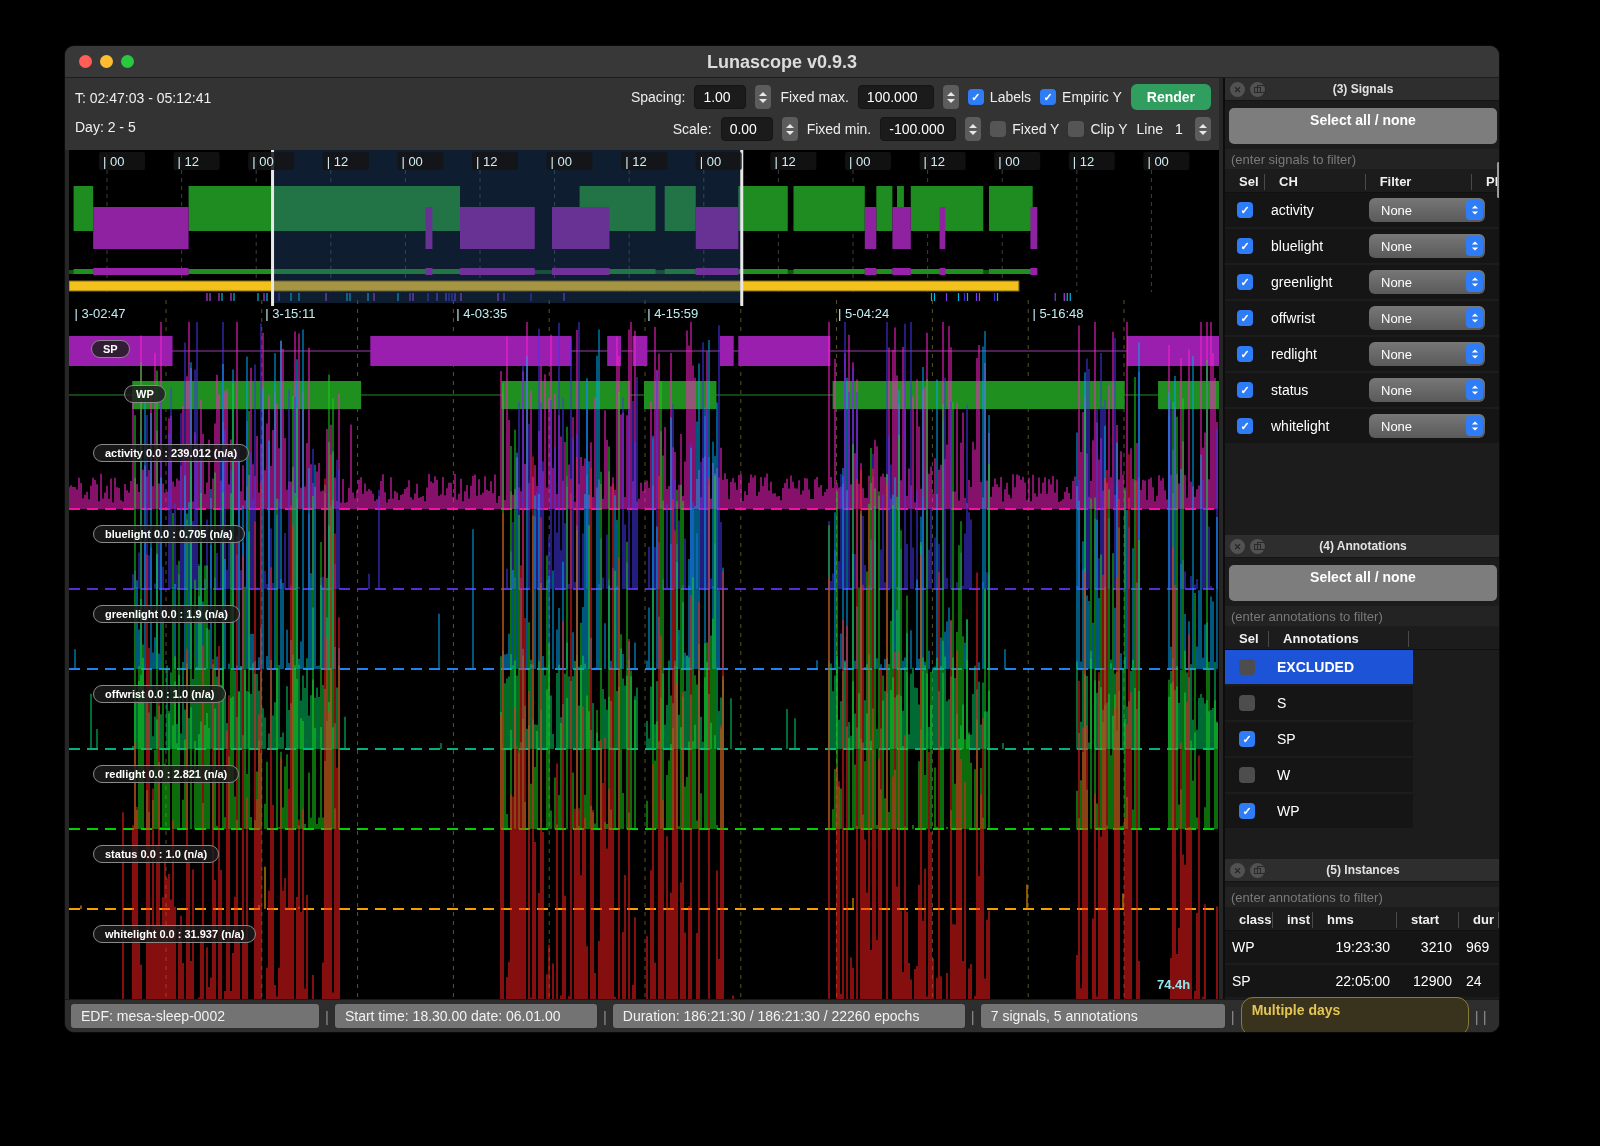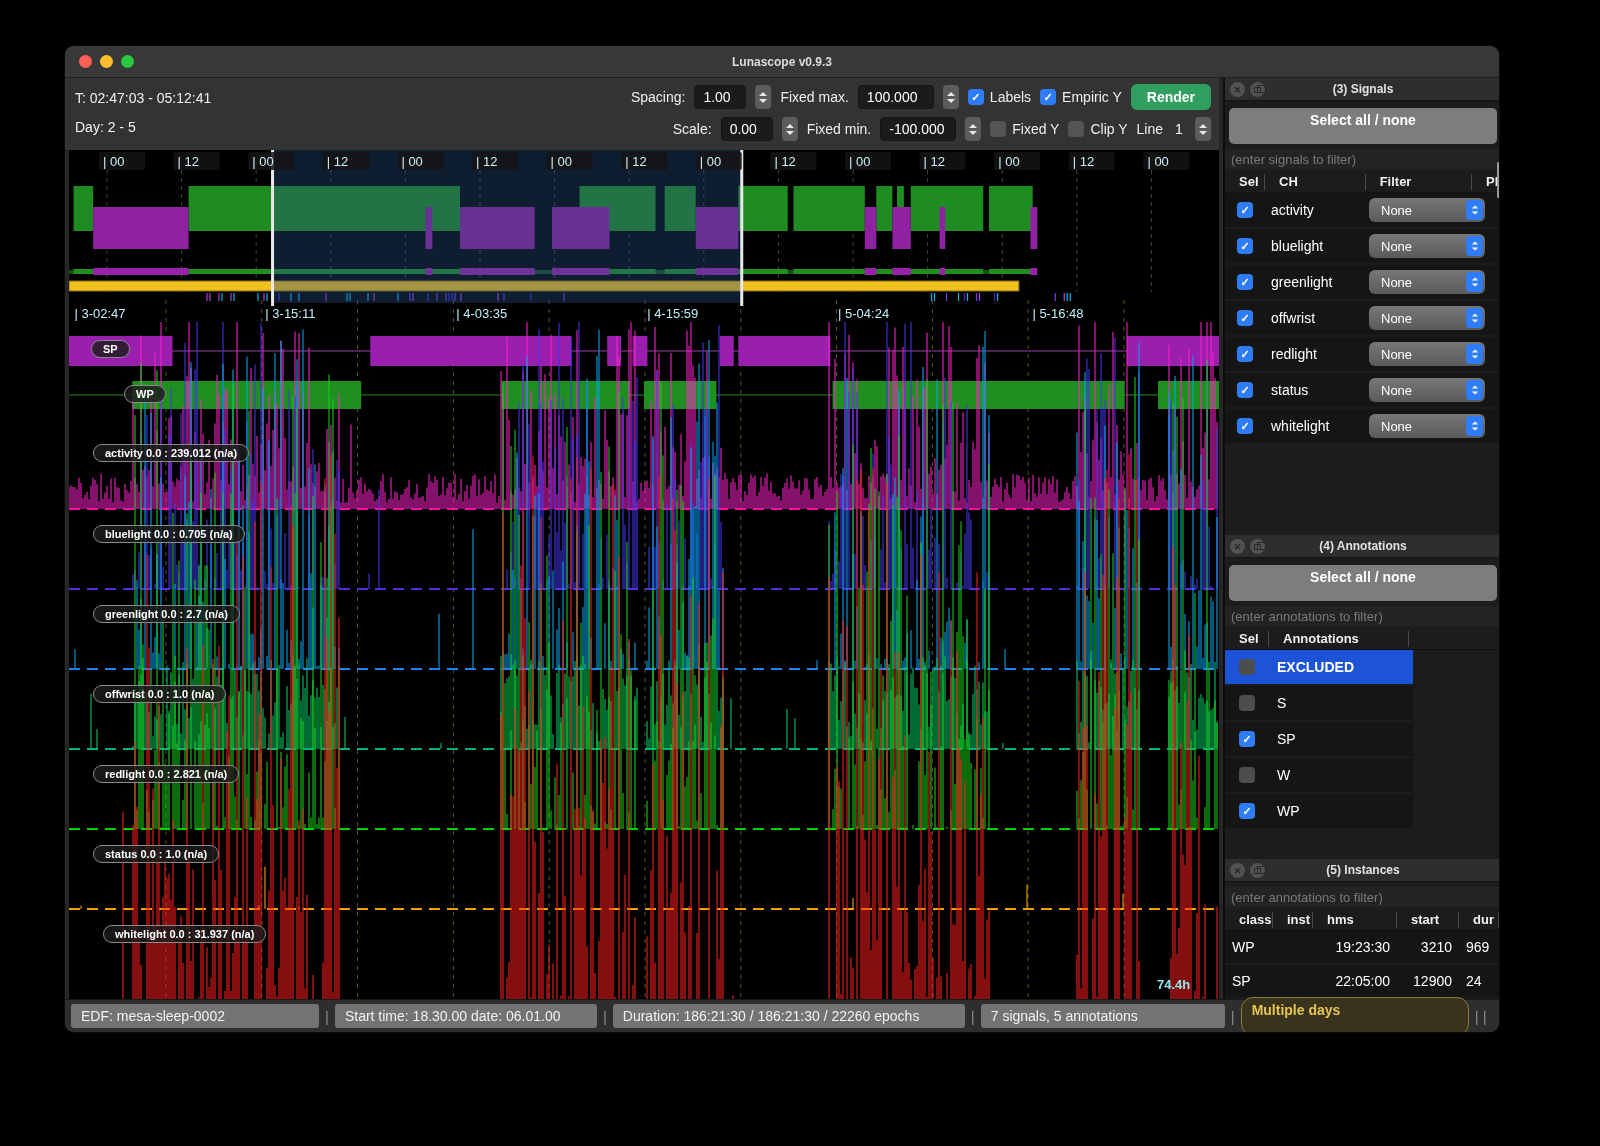--- a/index.html
+++ b/index.html
@@ -2,21 +2,21 @@
 <html><head>
 <meta charset="utf-8">
 <style>
   * { margin:0; padding:0; box-sizing:border-box; }
   html,body { width:1600px; height:1146px; background:#000; font-family:"Liberation Sans",sans-serif; overflow:hidden; }
   .window { position:absolute; left:64px; top:45px; width:1436px; height:988px; background:#262626; border-radius:10px; overflow:hidden; box-shadow:0 18px 60px rgba(0,0,0,.8); border:1px solid #0a0a0a; }
   
   .titlebar { position:absolute; left:0; top:0; right:0; height:32px; background:#383838; border-bottom:1px solid #1d1d1d; }
   .lights { position:absolute; left:14px; top:9px; display:flex; gap:8px; }
   .light { width:13px; height:13px; border-radius:50%; }
-  .title { position:absolute; left:0; right:0; top:0; height:24px; line-height:32px; text-align:center; color:#dcdcdc; font-size:12px; font-weight:bold; }
+  .title { position:absolute; left:0; right:0; top:0; height:24px; line-height:32px; text-align:center; color:#dcdcdc; font-size:18px; font-weight:bold; }
   
   .toolbar { position:absolute; left:0; top:32px; width:1154px; height:72px; background:#333333; }
   .tb-left { position:absolute; left:10px; top:6px; color:#f0f0f0; font-size:14px; line-height:29px; }
   .tb-row { position:absolute; right:8px; height:26px; display:flex; align-items:center; gap:9px; color:#eee; font-size:14px; }
   .tb-row1 { top:6px; } .tb-row2 { top:38px; }
   .num-box { background:#1b1b1b; border:1px solid #151515; border-radius:4px; color:#fff; padding:2px 8px; font-size:14px; min-width:52px; text-align:left; height:24px; line-height:18px; }
   .wide { min-width:76px; }
   .stepper { width:16px; height:24px; background:#5c5c5c; border-radius:4px; display:flex; flex-direction:column; align-items:center; justify-content:center; gap:3px; }
   .c-up { width:0;height:0;border-left:4px solid transparent;border-right:4px solid transparent;border-bottom:4px solid #e8e8e8; }
   .c-dn { width:0;height:0;border-left:4px solid transparent;border-right:4px solid transparent;border-top:4px solid #e8e8e8; }
@@ -311,25 +311,25 @@
         <path d="M12 759L12 755.6M190 759L190 754.9M196 759L196 716.7M230 759L230 757.1M784 759L784 748.0M958 759L958 734.4M1054 759L1054 743.6" stroke="#ffaa00" stroke-width="1.1" fill="none" opacity="0.95"></path>
         <line x1="0" y1="759" x2="1150" y2="759" stroke="#ffaa00" stroke-width="2" stroke-dasharray="11 7" opacity="0.95"></line>
         <path d="M54 856L54 662.2M64 856L64 675.3M66 856L66 592.6M68 856L68 656.7M70 856L70 781.5M72 856L72 814.7M78 856L78 404.5M80 856L80 497.9M82 856L82 790.6M84 856L84 638.6M86 856L86 775.6M88 856L88 695.3M90 856L90 548.3M92 856L92 776.9M94 856L94 747.3M96 856L96 708.5M98 856L98 728.2M100 856L100 723.9M102 856L102 749.4M104 856L104 670.3M106 856L106 756.8M108 856L108 851.0M110 856L110 779.2M112 856L112 765.8M114 856L114 813.0M118 856L118 498.8M120 856L120 708.7M122 856L122 811.0M124 856L124 719.6M130 856L130 847.6M132 856L132 778.3M134 856L134 495.5M136 856L136 853.6M138 856L138 797.3M140 856L140 837.0M142 856L142 827.5M144 856L144 509.0M146 856L146 730.1M150 856L150 496.1M152 856L152 720.1M156 856L156 841.1M158 856L158 580.7M160 856L160 545.3M162 856L162 840.9M164 856L164 802.9M166 856L166 746.8M168 856L168 385.5M170 856L170 788.8M172 856L172 850.5M174 856L174 405.4M176 856L176 787.6M178 856L178 647.7M184 856L184 854.2M186 856L186 371.4M188 856L188 649.0M190 856L190 564.5M192 856L192 332.5M198 856L198 817.7M200 856L200 740.8M202 856L202 417.2M204 856L204 654.9M206 856L206 834.9M208 856L208 846.6M210 856L210 817.8M212 856L212 607.7M214 856L214 740.7M216 856L216 727.9M218 856L218 757.5M220 856L220 638.8M222 856L222 355.4M224 856L224 375.8M226 856L226 851.9M228 856L228 747.0M230 856L230 669.5M232 856L232 762.1M234 856L234 658.7M236 856L236 838.5M238 856L238 744.9M242 856L242 853.9M244 856L244 824.9M250 856L250 849.1M254 856L254 812.5M256 856L256 328.5M258 856L258 487.6M260 856L260 561.3M262 856L262 304.5M264 856L264 842.6M266 856L266 383.5M268 856L268 617.8M270 856L270 467.2M432 856L432 566.3M434 856L434 362.8M438 856L438 827.3M440 856L440 812.0M442 856L442 644.3M444 856L444 646.6M446 856L446 558.1M448 856L448 596.6M450 856L450 602.7M452 856L452 415.2M454 856L454 358.1M456 856L456 468.1M460 856L460 541.0M462 856L462 847.5M464 856L464 306.5M466 856L466 692.0M470 856L470 742.9M472 856L472 367.2M474 856L474 682.1M478 856L478 824.3M480 856L480 794.8M484 856L484 813.4M488 856L488 613.6M490 856L490 850.8M492 856L492 845.4M494 856L494 470.7M496 856L496 745.8M498 856L498 849.9M500 856L500 846.3M502 856L502 328.7M506 856L506 658.8M508 856L508 307.2M510 856L510 658.2M512 856L512 725.2M514 856L514 556.4M516 856L516 668.1M518 856L518 796.3M520 856L520 849.6M522 856L522 318.0M524 856L524 660.1M526 856L526 822.9M530 856L530 791.0M532 856L532 589.4M534 856L534 632.9M536 856L536 587.5M538 856L538 698.5M540 856L540 638.7M542 856L542 516.9M544 856L544 334.1M546 856L546 846.8M550 856L550 407.0M554 856L554 781.9M556 856L556 724.9M560 856L560 489.1M564 856L564 834.8M566 856L566 767.3M578 856L578 786.3M582 856L582 720.3M584 856L584 614.2M586 856L586 812.7M590 856L590 326.0M592 856L592 485.4M594 856L594 649.8M598 856L598 686.3M600 856L600 758.8M602 856L602 742.7M604 856L604 348.9M606 856L606 380.2M608 856L608 533.0M612 856L612 732.6M614 856L614 542.0M616 856L616 782.6M620 856L620 755.9M622 856L622 445.0M626 856L626 849.4M628 856L628 783.0M630 856L630 451.8M634 856L634 849.3M636 856L636 854.0M640 856L640 328.3M642 856L642 852.3M644 856L644 853.9M648 856L648 720.4M650 856L650 808.8M652 856L652 575.3M654 856L654 421.3M664 856L664 845.4M760 856L760 427.8M768 856L768 616.6M770 856L770 631.3M772 856L772 844.0M774 856L774 470.0M778 856L778 475.9M780 856L780 851.6M782 856L782 807.6M784 856L784 818.1M788 856L788 328.9M790 856L790 854.5M792 856L792 320.1M794 856L794 434.7M796 856L796 689.6M798 856L798 742.6M800 856L800 358.4M802 856L802 799.9M804 856L804 318.4M806 856L806 679.5M808 856L808 790.1M810 856L810 608.7M812 856L812 518.6M818 856L818 332.4M824 856L824 626.6M826 856L826 502.1M828 856L828 736.5M830 856L830 502.1M832 856L832 760.6M834 856L834 821.9M836 856L836 585.3M838 856L838 761.9M840 856L840 813.0M842 856L842 829.6M846 856L846 819.1M848 856L848 815.9M850 856L850 734.8M852 856L852 404.5M854 856L854 770.8M856 856L856 718.8M858 856L858 846.5M860 856L860 601.9M862 856L862 681.9M864 856L864 808.8M868 856L868 827.8M870 856L870 422.2M872 856L872 826.3M878 856L878 823.1M882 856L882 469.7M884 856L884 774.3M886 856L886 774.4M888 856L888 500.7M890 856L890 597.6M892 856L892 609.0M894 856L894 811.1M896 856L896 632.3M900 856L900 818.5M902 856L902 813.9M904 856L904 852.8M906 856L906 846.0M908 856L908 422.4M910 856L910 725.9M912 856L912 644.6M914 856L914 568.1M916 856L916 828.6M918 856L918 769.8M920 856L920 760.5M1008 856L1008 805.0M1010 856L1010 530.8M1012 856L1012 838.2M1014 856L1014 577.5M1016 856L1016 422.2M1018 856L1018 575.6M1024 856L1024 768.4M1026 856L1026 643.6M1028 856L1028 846.4M1030 856L1030 522.3M1032 856L1032 686.6M1034 856L1034 424.8M1036 856L1036 328.6M1038 856L1038 319.9M1046 856L1046 557.9M1048 856L1048 427.8M1050 856L1050 349.0M1054 856L1054 853.6M1056 856L1056 667.8M1058 856L1058 574.2M1060 856L1060 304.2M1062 856L1062 542.1M1068 856L1068 330.5M1070 856L1070 811.1M1102 856L1102 808.1M1104 856L1104 396.6M1106 856L1106 434.8M1108 856L1108 803.9M1110 856L1110 777.9M1112 856L1112 592.6M1114 856L1114 704.6M1116 856L1116 714.8M1118 856L1118 551.7M1120 856L1120 484.3M1122 856L1122 676.7M1126 856L1126 840.8M1128 856L1128 762.9M1130 856L1130 605.6M1134 856L1134 846.7M1136 856L1136 754.2M1140 856L1140 851.6M1144 856L1144 851.3M1148 856L1148 756.5" stroke="#ff1f1f" stroke-width="1.1" fill="none" opacity="0.95"></path>
         <line x1="0" y1="856" x2="1150" y2="856" stroke="#ff2222" stroke-width="2" stroke-dasharray="11 7" opacity="0.95"></line>
       </svg>
     <div id="badges">
         <div class="badge" style="left: 22px; top: 190px;">SP</div>
         <div class="badge" style="left: 55px; top: 235px;">WP</div>
         <div class="badge" style="left: 24px; top: 294px;">activity 0.0 : 239.012 (n/a)</div>
         <div class="badge" style="left: 24px; top: 375px;">bluelight 0.0 : 0.705 (n/a)</div>
-        <div class="badge" style="left: 24px; top: 455px;">greenlight 0.0 : 2.7 (n/a)</div>
+        <div class="badge" style="left: 24px; top: 455px;">greenlight 0.0 : 1.9 (n/a)</div>
         <div class="badge" style="left: 24px; top: 535px;">offwrist 0.0 : 1.0 (n/a)</div>
         <div class="badge" style="left: 24px; top: 615px;">redlight 0.0 : 2.821 (n/a)</div>
         <div class="badge" style="left: 24px; top: 695px;">status 0.0 : 1.0 (n/a)</div>
-        <div class="badge" style="left: 34px; top: 775px;">whitelight 0.0 : 31.937 (n/a)</div>
+        <div class="badge" style="left: 24px; top: 775px;">whitelight 0.0 : 31.937 (n/a)</div>
       </div>
     <div class="dur-label" style="left:1088px; top:827px;">74.4h</div>
   </div>
 
   <div class="panel">
 
     <div class="section" style="top:0; height:457px;">
       <div class="sec-head">
         <div class="sec-icons">
           <span class="ci">✕</span>

